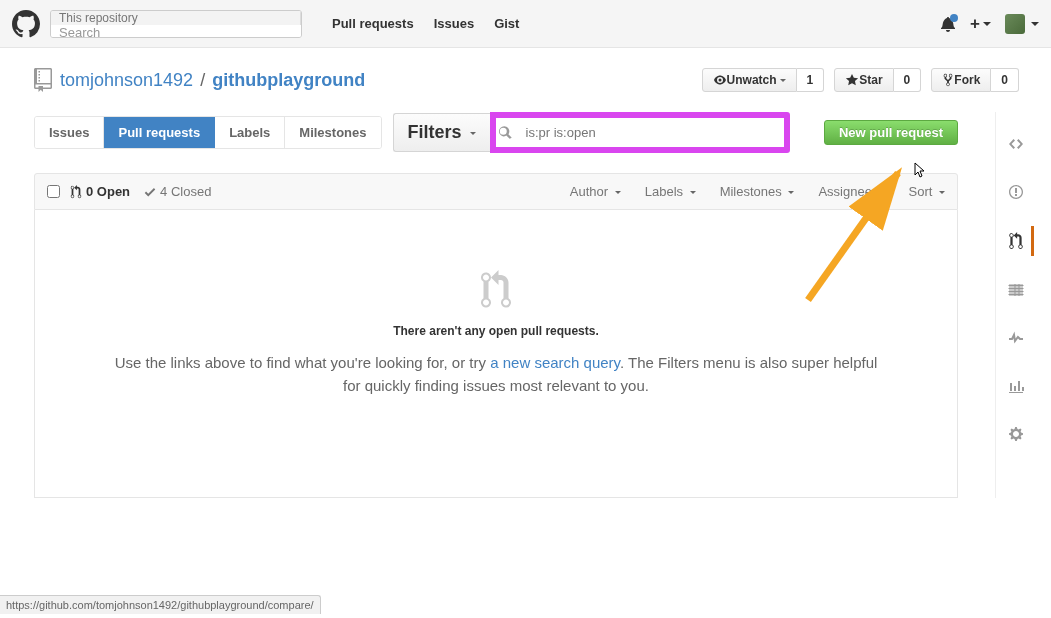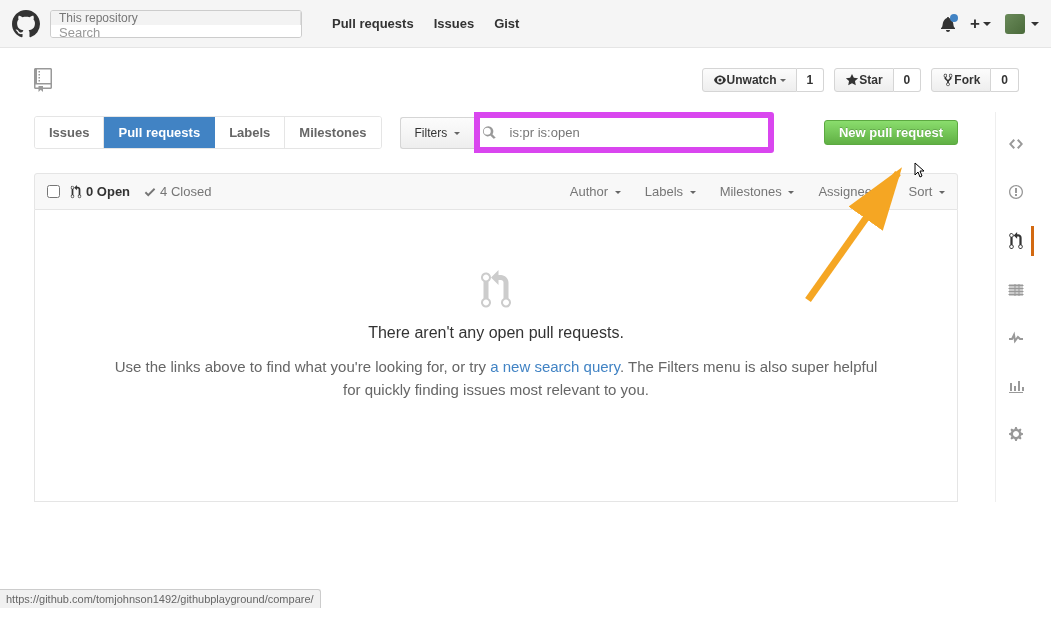--- a/index.html
+++ b/index.html
@@ -36,41 +36,41 @@
 .main { flex: 1; max-width: 924px; }
 .sidebar-right { width: 40px; display: flex; flex-direction: column; align-items: center; gap: 20px; padding-top: 18px; border-left: 1px solid #eee; margin-left: auto; }
 .sidebar-right .side-icon { color: #999; cursor: pointer; padding: 6px 8px; }
 .sidebar-right .side-icon.active { color: #333; border-right: 3px solid #d26911; margin-right: -3px; }
 
 .subnav { display: flex; align-items: center; margin-bottom: 20px; }
 .tabnav { display: flex; border: 1px solid #e5e5e5; border-radius: 3px; overflow: hidden; }
 .tabnav a { padding: 8px 14px; font-size: 13px; font-weight: bold; color: #666; border-right: 1px solid #e5e5e5; cursor: pointer; background: #fff; }
 .tabnav a:last-child { border-right: none; }
 .tabnav a.selected { background: #4183c4; color: #fff; border-color: #4183c4; }
-.filter-btn { margin-left: 18px; border: 1px solid #d5d5d5; border-radius: 3px 0 0 3px; padding: 8px 14px; font-size: 12px; font-weight: normal; color: #333; background: linear-gradient(#fcfcfc, #eee); border-right: none; cursor: pointer; }
+.filter-btn { margin-left: 11px; border: 1px solid #d5d5d5; border-radius: 3px 0 0 3px; padding: 8px 14px; font-size: 18px; font-weight: bold; color: #333; background: linear-gradient(#fcfcfc, #eee); border-right: none; cursor: pointer; }
 .filter-input { border: 6px solid #d946ef; border-radius: 0 3px 3px 0; padding: 7px 8px 7px 30px; width: 300px; font-size: 13px; color: #767676; background: #fff; }
 .filter-wrap { position: relative; }
 .filter-wrap .srch-icon { position: absolute; left: 8px; top: 50%; transform: translateY(-50%); color: #999; }
 .new-pr-btn { margin-left: auto; background: #60b044; background: linear-gradient(#8add6d, #60b044); border: 1px solid #5ca941; color: #fff; font-weight: bold; font-size: 13px; padding: 4px 14px; border-radius: 3px; cursor: pointer; text-shadow: 0 -1px 0 rgba(0,0,0,0.2); }
 
 .list-header { display: flex; align-items: center; background: #f8f8f8; border: 1px solid #e5e5e5; border-radius: 3px 3px 0 0; padding: 10px 12px; font-size: 13px; }
 .list-header .check { margin-right: 10px; }
 .list-header .status { display: flex; align-items: center; gap: 14px; }
 .list-header .open { font-weight: bold; color: #333; display: flex; align-items: center; gap: 4px; }
 .list-header .closed { color: #767676; display: flex; align-items: center; gap: 4px; }
 .list-header .filters { margin-left: auto; display: flex; gap: 24px; color: #767676; }
 .list-header .filters span { cursor: pointer; }
 
 .blankslate { border: 1px solid #e5e5e5; border-top: none; padding: 60px 40px 100px; text-align: center; }
 .blankslate .big-icon { color: #ccc; margin-bottom: 14px; }
-.blankslate h3 { font-size: 16px; font-weight: normal; color: #333; margin-bottom: 14px; }
+.blankslate h3 { font-size: 12px; font-weight: bold; color: #333; margin-bottom: 14px; }
 .blankslate p { font-size: 15px; color: #666; line-height: 1.5; max-width: 770px; margin: 0 auto; }
 .blankslate p a { color: #4183c4; cursor: pointer; }
 
-.status-url { position: absolute; bottom: 10px; left: 0; background: #f1f1f1; border: 1px solid #ccc; border-left: none; border-bottom: none; border-radius: 0 3px 0 0; padding: 3px 6px; font-size: 11px; color: #666; font-family: Arial, sans-serif; }
+.status-url { position: absolute; bottom: 4px; left: 0; background: #f1f1f1; border: 1px solid #ccc; border-left: none; border-bottom: none; border-radius: 0 3px 0 0; padding: 3px 6px; font-size: 11px; color: #666; font-family: Arial, sans-serif; }
 
 .arrow-annot { position: absolute; pointer-events: none; }
 .cursor-annot { position: absolute; pointer-events: none; left: 910px; top: 162px; }
 
 svg { display: block; }
 .ico-inline svg { display: inline-block; vertical-align: middle; }
 </style>
 </head>
 <body>
 
@@ -103,20 +103,25 @@
     </span>
   </div>
 </div>
 
 <div class="repohead">
   <span class="repo-icon">
     <svg width="18" height="24" viewBox="0 0 12 16">
         <path fill="currentColor" d="M4 9H3V8h1v1zm0-3H3v1h1V6zm0-2H3v1h1V4zm0-2H3v1h1V2zm8-1v12c0 .55-.45 1-1 1H6v2l-1.5-1.5L3 16v-2H1c-.55 0-1-.45-1-1V1c0-.55.45-1 1-1h10c.55 0 1 .45 1 1zm-1 10H1v2h2v-1h3v1h5v-2zm0-10H2v9h9V1z"></path>
       </svg>
   </span>
+  <span class="repo-path">
+    <a>tomjohnson1492</a>
+    <span class="sep">/</span>
+    <a class="reponame">githubplayground</a>
+  </span>
   <div class="repo-actions">
     <div class="counter-btn">
       <span class="lbl">
           <svg width="14" height="12" viewBox="0 0 16 16">
             <path fill="#333" d="M8 2c3.5 0 7 3 8 6-1 3-4.5 6-8 6S1 11 0 8c1-3 4.5-6 8-6zm0 2a4 4 0 100 8 4 4 0 000-8zm0 2a2 2 0 110 4 2 2 0 010-4z"></path>
           </svg>
           <span>Unwatch</span>
           <span class="caret caret-sm"></span>
         </span>
       <span class="cnt">1</span>

